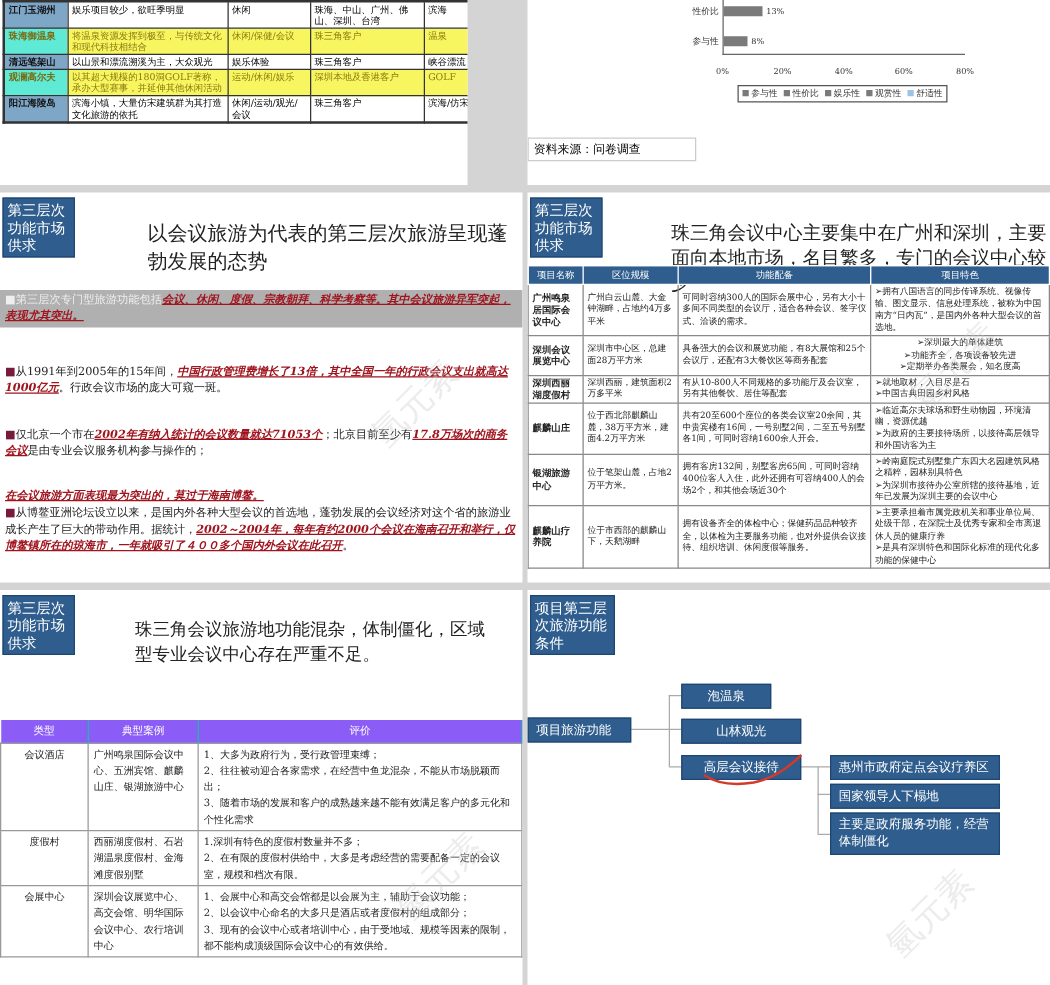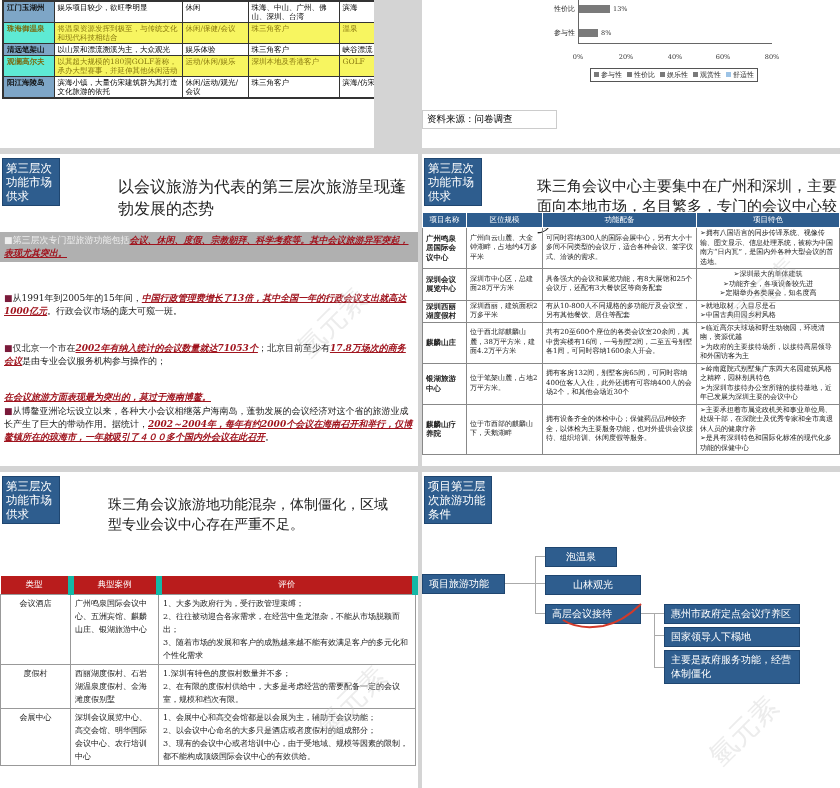--- a/index.html
+++ b/index.html
@@ -58,21 +58,21 @@
   .sq { color: #7a1a3a; }
 
   
   .t4 { position: absolute; left: 0; top: 58px; width: 418px; border-collapse: collapse; font-size: 7px; }
   .t4 th { background: #2e5d8e; color: #fff; font-weight: normal; padding: 2px; border: 1px solid #fff; font-size: 7.5px; }
   .t4 td { border: 1px solid #888; padding: 1px 3px; line-height: 9.5px; vertical-align: middle; color: #222; }
   .t4 td.n { font-weight: bold; font-size: 7.5px; }
 
   
   .t5 { position: absolute; left: 0; top: 104px; width: 418px; border-collapse: collapse; font-size: 8px; }
-  .t5 th { background: #b91c1c; color: #fff; font-weight: normal; padding: 3px; font-size: 8.5px; border-right: 6px solid #14b8a6; }
+  .t5 th { background: #8b5cf6; color: #fff; font-weight: normal; padding: 3px; font-size: 8.5px; border-right: 1px solid #14b8a6; }
   .t5 td { border: 1px solid #999; padding: 2px 4px; line-height: 13px; vertical-align: top; color: #222; }
 
   
   .box { position: absolute; background: #2e5d8e; color: #fff; font-size: 10px; padding: 2px 6px; font-family: "DejaVu Sans", sans-serif; border: 1px solid #1f4670; }
   .line { position: absolute; background: #aaa; }
   .watermark { position: absolute; color: rgba(200,200,200,0.35); font-size: 28px; transform: rotate(-45deg); font-family: "DejaVu Sans", sans-serif; pointer-events: none; }
 </style>
 </head>
 <body>
 
@@ -157,21 +157,21 @@
   <div class="s3-para" style="top:138px;">
     <span class="sq">■</span><span>从1991年到2005年的15年间，</span><span class="hl">中国行政管理费增长了13倍，其中全国一年的行政会议支出就高达1000亿元</span><span>。行政会议市场的庞大可窥一斑。</span>
   </div>
   <div class="s3-para" style="top:188px;">
     <span class="sq">■</span><span>仅北京一个市在</span><span class="hl">2002年有纳入统计的会议数量就达71053个</span><span>；北京目前至少有</span><span class="hl">17.8万场次的商务会议</span><span>是由专业会议服务机构参与操作的；</span>
   </div>
   <div class="s3-para" style="top:237px;">
     <span class="hl">在会议旅游方面表现最为突出的，莫过于海南博鳌。</span>
   </div>
   <div class="s3-para" style="top:251px;">
-    <span class="sq">■</span><span>从博鳌亚洲论坛设立以来，各种大小会议相继落户海南岛，蓬勃发展的会议经济对这个省的旅游业成长产生了巨大的带动作用。据统计，</span><span class="hl">2002～2004年，每年有约2000个会议在海南召开和举行，仅博鳌镇所在的琼海市，一年就吸引了４００多个国内外会议在此召开</span><span>。</span>
+    <span class="sq">■</span><span>从博鳌亚洲论坛设立以来，是国内外各种大型会议的首选地，蓬勃发展的会议经济对这个省的旅游业成长产生了巨大的带动作用。据统计，</span><span class="hl">2002～2004年，每年有约2000个会议在海南召开和举行，仅博鳌镇所在的琼海市，一年就吸引了４００多个国内外会议在此召开</span><span>。</span>
   </div>
   <div class="watermark" style="left:290px; top:150px;">氫元素</div>
 </div>
 
 <div class="slide" id="s4">
   <div class="tag">第三层次功能市场供求</div>
   <div class="slide-title" style="left:115px; top:22px; width:300px;">珠三角会议中心主要集中在广州和深圳，主要面向本地市场，名目繁多，专门的会议中心较少</div>
   <table class="t4">
     <thead>
       <tr>
@@ -275,21 +275,21 @@
   <div class="line" style="left:113px; top:141px; width:10px; height:1px;"></div>
   <div class="line" style="left:218px; top:141px; width:14px; height:1px;"></div>
   <div class="line" style="left:232px; top:141px; width:1px; height:54px;"></div>
   <div class="line" style="left:232px; top:141px; width:10px; height:1px;"></div>
   <div class="line" style="left:232px; top:163px; width:10px; height:1px;"></div>
   <div class="line" style="left:232px; top:195px; width:10px; height:1px;"></div>
 
   <div class="box" style="left:0; top:102px; width:83px;">项目旅游功能</div>
   <div class="box" style="left:123px; top:75px; width:72px; text-align:center;">泡温泉</div>
   <div class="box" style="left:123px; top:103px; width:96px; text-align:center;">山林观光</div>
-  <div class="box" style="left:123px; top:132px; width:96px; text-align:left;">高层会议接待</div>
+  <div class="box" style="left:123px; top:132px; width:96px; text-align:center;">高层会议接待</div>
   <div class="box" style="left:242px; top:132px; width:136px;">惠州市政府定点会议疗养区</div>
   <div class="box" style="left:242px; top:155px; width:136px;">国家领导人下榻地</div>
   <div class="box" style="left:242px; top:178px; width:136px; line-height:14px;">主要是政府服务功能，经营体制僵化</div>
 
   <svg style="position:absolute; left:136px; top:130px;" width="90" height="30">
     <path d="M5 18 Q 20 28 45 24 Q 65 20 83 2" stroke="#d23a2a" stroke-width="2" fill="none"></path>
   </svg>
   <div class="watermark" style="left:280px; top:240px;">氫元素</div>
 </div>
 

